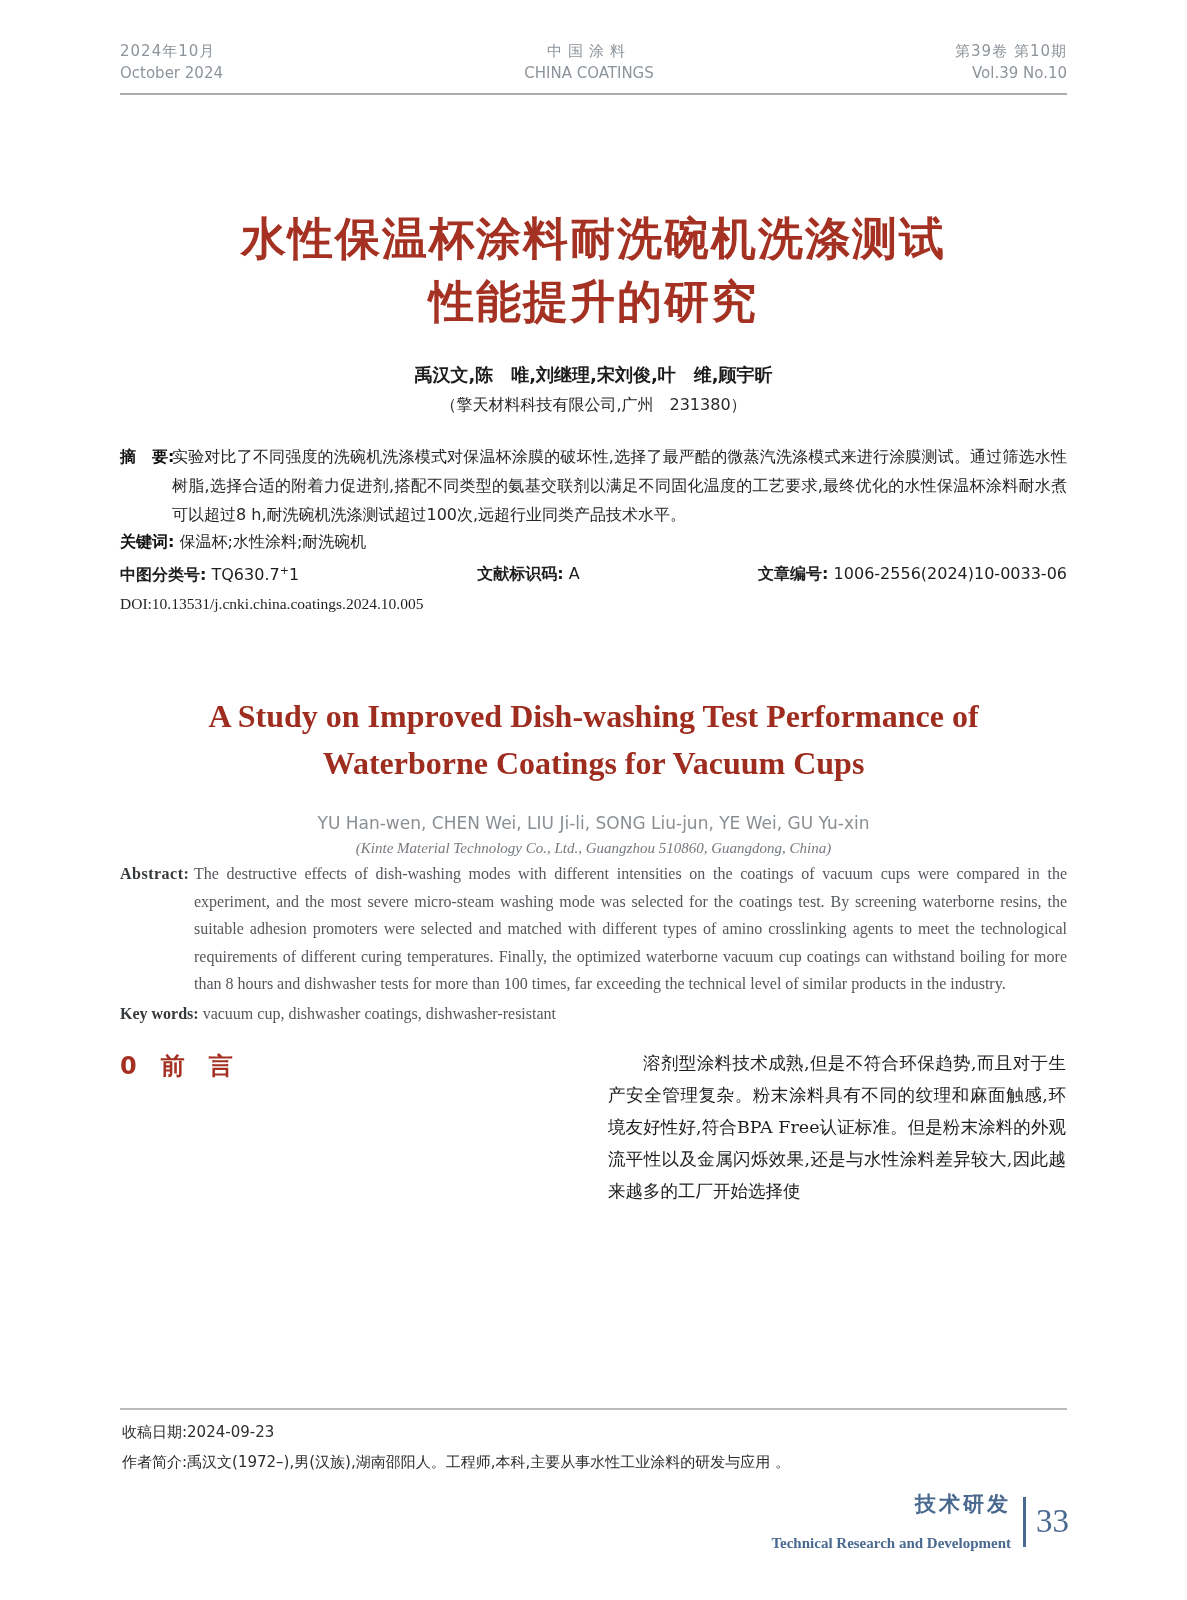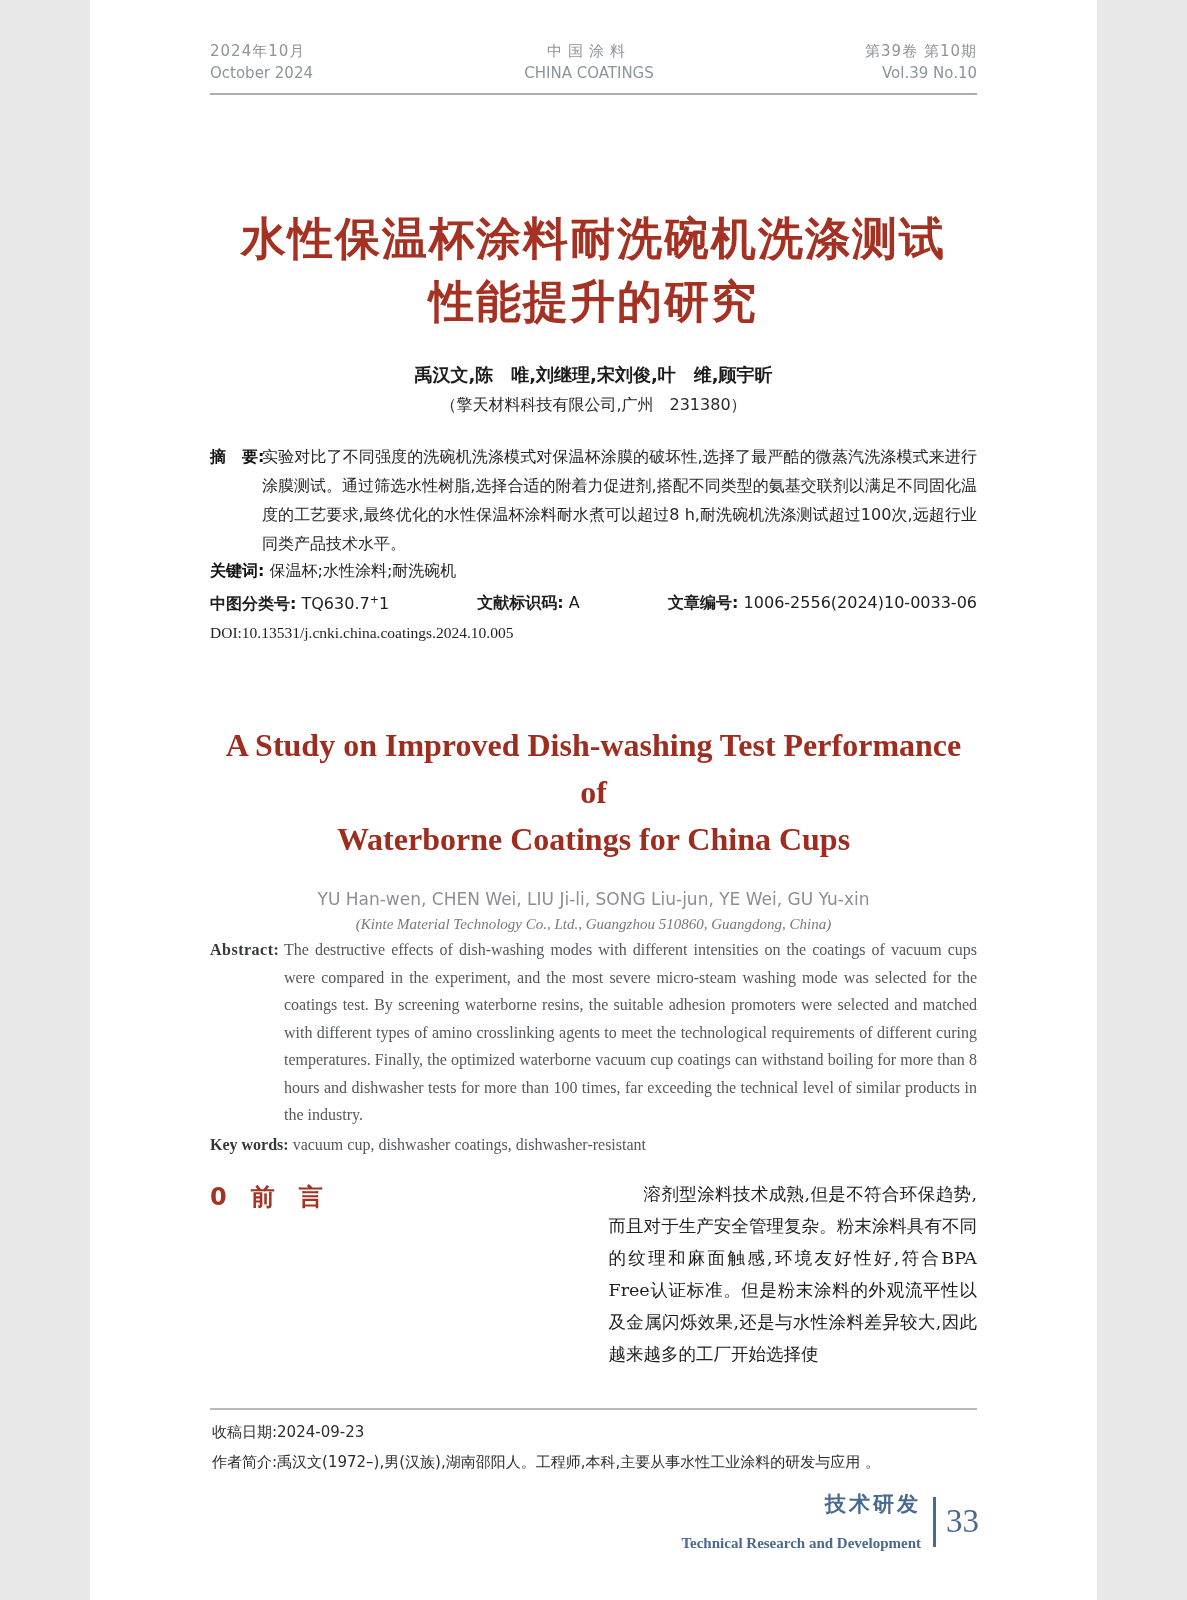--- a/index.html
+++ b/index.html
@@ -1,17 +1,17 @@
 <!DOCTYPE html>
 <html><head>
 <meta charset="utf-8">
 <style>
   html,body { margin:0; padding:0; background:#e8e8e8; }
   .page {
-    position:relative; width:1007px; height:1600px; margin:0 auto;
+    position:relative; width:1187px; height:1600px; margin:0 auto;
     background:#ffffff; box-sizing:border-box;
     padding:40px 120px 0 120px;
     font-family:"DejaVu Sans", sans-serif; color:#222;
     overflow:hidden;
   }
   
   .hdr { display:flex; justify-content:space-between; align-items:flex-end;
          color:#8d949b; font-size:15px; line-height:22px;
          padding-bottom:9px; border-bottom:2px solid #a9aeb3; }
   .hdr .cell-c { text-align:center; }
@@ -118,21 +118,21 @@
     <div>
       <span class="lbl">文章编号:</span>
       <span>1006-2556(2024)10-0033-06</span>
     </div>
   </div>
 
   <div class="doi">DOI:10.13531/j.cnki.china.coatings.2024.10.005</div>
 
   <div class="en-title">
     <div>A Study on Improved Dish-washing Test Performance of</div>
-    <div>Waterborne Coatings for China Cups</div>
+    <div>Waterborne Coatings for Vacuum Cups</div>
   </div>
 
   <div class="authors-en">YU Han-wen, CHEN Wei, LIU Ji-li, SONG Liu-jun, YE Wei, GU Yu-xin</div>
   <div class="affil-en">(Kinte Material Technology Co., Ltd., Guangzhou 510860, Guangdong, China)</div>
 
   <div class="abs-en">
     <span class="lbl">Abstract:</span>
     <span>The destructive effects of dish-washing modes with different intensities on the coatings of vacuum cups were compared in the experiment, and the most severe micro-steam washing mode was selected for the coatings test. By screening waterborne resins, the suitable adhesion promoters were selected and matched with different types of amino crosslinking agents to meet the technological requirements of different curing temperatures. Finally, the optimized waterborne vacuum cup coatings can withstand boiling for more than 8 hours and dishwasher tests for more than 100 times, far exceeding the technical level of similar products in the industry.</span>
   </div>
 

